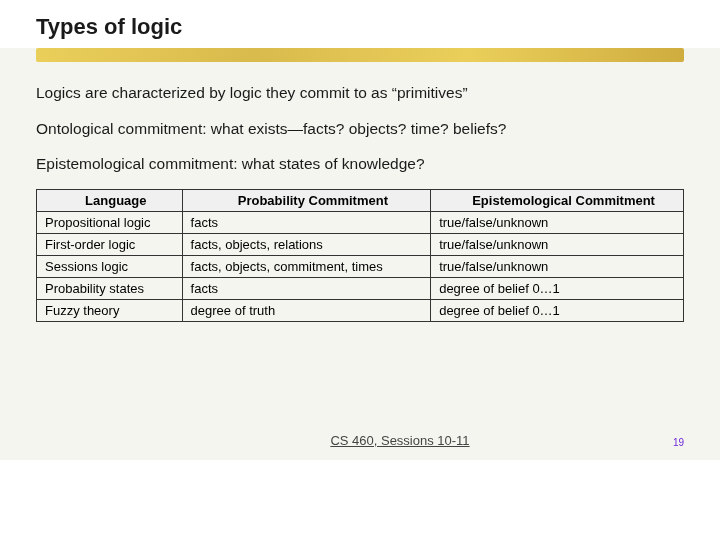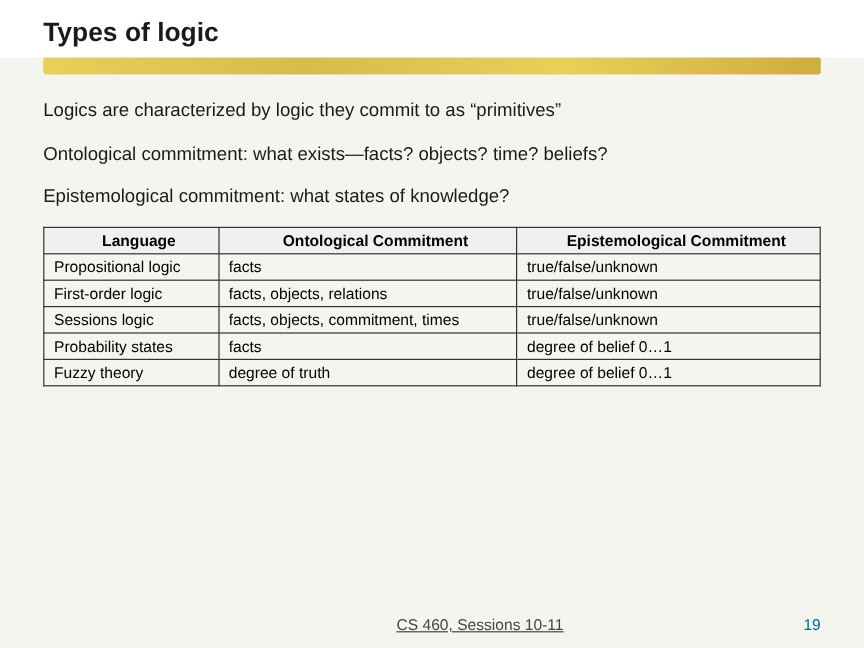--- a/index.html
+++ b/index.html
@@ -8,21 +8,21 @@
       width: 720px;
       height: 540px;
       background: #ffffff;
       font-family: 'Times New Roman', Times, serif;
       position: relative;
       overflow: hidden;
     }
 
     .slide {
       width: 720px;
-      height: 540px;
+      height: 460px;
       background: #f5f5f0;
       position: relative;
       padding: 0;
     }
 
     .title-bar {
       background: #ffffff;
       padding: 14px 36px 8px 36px;
     }
 
@@ -89,22 +89,22 @@
       font-size: 13px;
       color: #444;
       text-align: center;
       flex: 1;
       margin-left: 80px;
       text-decoration: underline;
     }
 
     .page-num {
       font-family: Arial, Helvetica, sans-serif;
-      font-size: 13px;
-      color: #0369a1;
+      font-size: 10px;
+      color: #6d28d9;
       position: absolute;
       right: 36px;
       bottom: 12px;
     }
   </style>
 </head>
 <body>
 
 <div class="slide">
 
@@ -117,21 +117,21 @@
   <div class="content">
 
     <div class="line">Logics are characterized by logic they commit to as “primitives”</div>
     <div class="line">Ontological commitment:  what exists—facts?  objects?  time?  beliefs?</div>
     <div class="line">Epistemological commitment:  what states of knowledge?</div>
 
     <table>
       <thead>
         <tr>
           <th>Language</th>
-          <th>Ontological Commitment</th>
+          <th>Probability Commitment</th>
           <th>Epistemological Commitment</th>
         </tr>
       </thead>
       <tbody id="table-body">
       <tr>
             <td>Propositional logic</td>
             <td>facts</td>
             <td>true/false/unknown</td>
           </tr>
           <tr>

